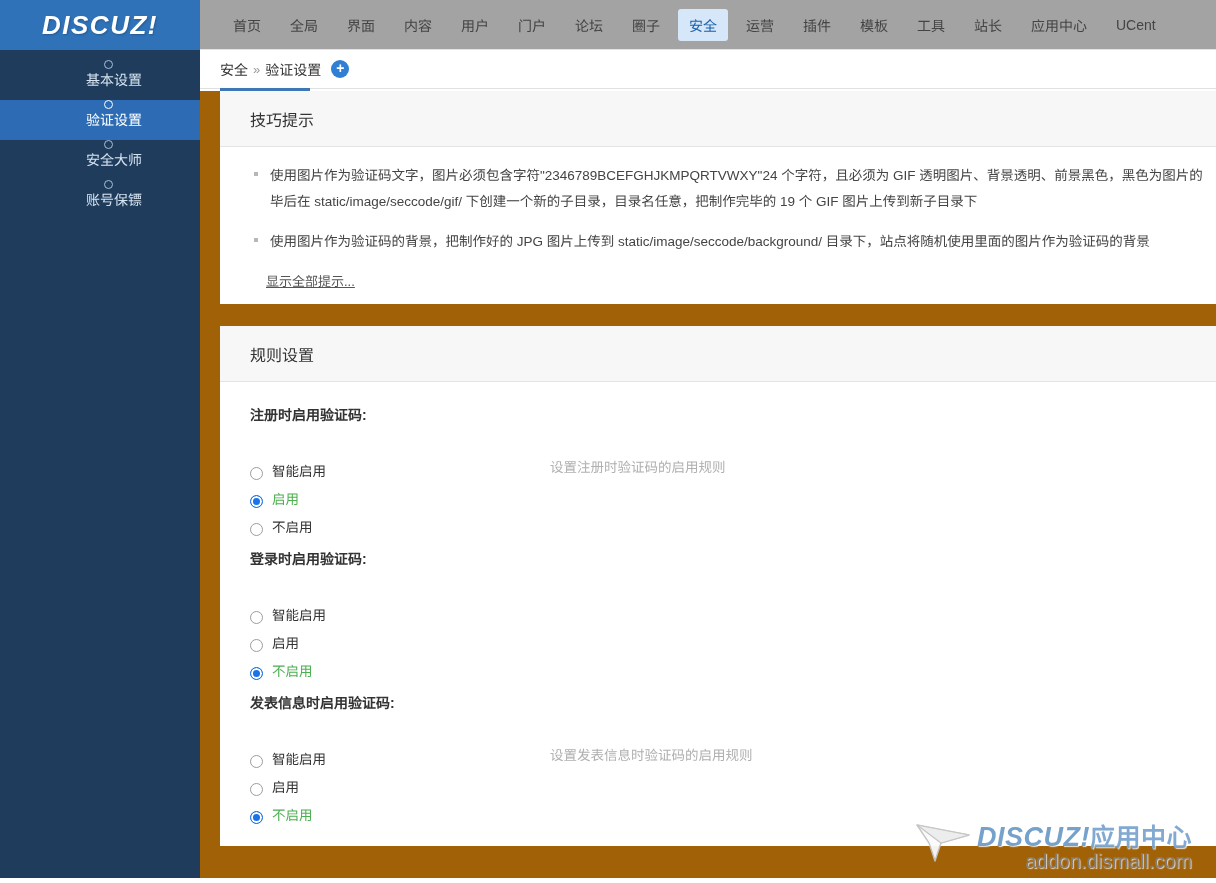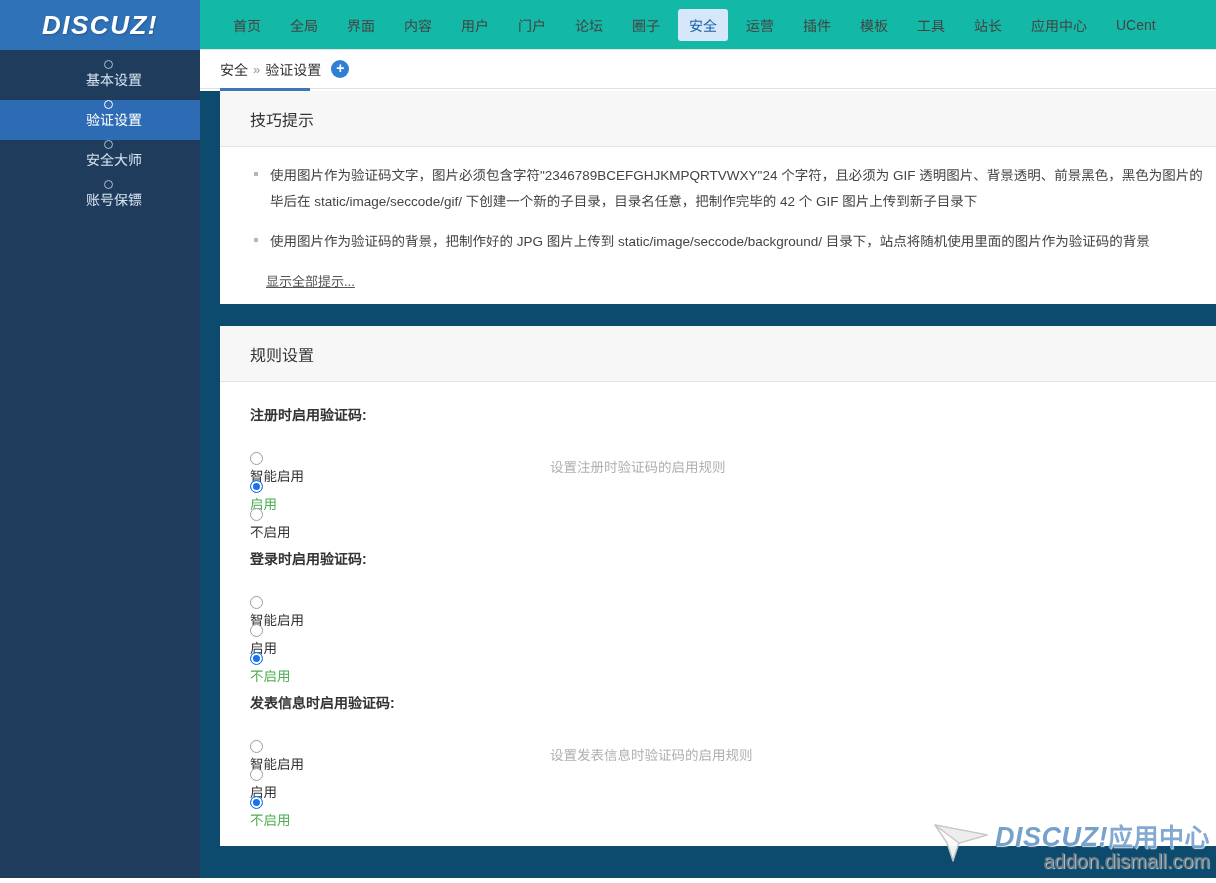--- a/index.html
+++ b/index.html
@@ -66,21 +66,21 @@
     margin-right: 12px;
     flex: 0 0 auto;
   }
   .side-item.active .side-bullet { border-color: #ffffff; }
 
   
   .topnav {
     position: absolute;
     left: 200px; top: 0;
     width: 1016px; height: 50px;
-    background: #14b8a6;
+    background: #a3a3a3;
     border-bottom: 1px solid #e3e3e3;
     display: flex;
     align-items: center;
     padding-left: 22px;
     white-space: nowrap;
     overflow: hidden;
   }
   .nav-item {
     font-size: 14px;
     color: #444;
@@ -126,21 +126,21 @@
     left: 220px; top: 88px;
     width: 90px; height: 3px;
     background: #3d78b5;
   }
 
   
   .content {
     position: absolute;
     left: 200px; top: 91px;
     width: 1016px; height: 792px;
-    background: #0c4a6e;
+    background: #a16207;
     overflow: hidden;
   }
   .panel {
     background: #ffffff;
     margin: 0 0 0 20px;
     width: 1100px;
   }
   .panel-head {
     background: #f7f7f7;
     border-bottom: 1px solid #e4e4e4;
@@ -184,24 +184,23 @@
   .field-label {
     font-size: 14px;
     font-weight: bold;
     color: #333;
     margin-bottom: 28px;
   }
   .field-row { display: flex; }
   .radio-col { width: 300px; }
   .radio-line {
     display: flex;
-    align-items: flex-start;
+    align-items: flex-end;
     height: 28px;
     cursor: pointer;
-    flex-direction: column;
   }
   .radio-mark {
     width: 13px; height: 13px;
     border: 1px solid #9c9c9c;
     border-radius: 50%;
     background: #fff;
     margin-right: 9px;
     flex: 0 0 auto;
     position: relative;
   }
@@ -214,21 +213,21 @@
   .radio-line.checked .radio-label { color: #4caf50; }
   .field-desc {
     font-size: 13.5px;
     color: #b0b0b0;
     padding-top: 4px;
   }
 
   
   .watermark {
     position: absolute;
-    right: 6px; bottom: 8px;
+    right: 24px; bottom: 8px;
     display: flex;
     align-items: flex-end;
     opacity: .95;
     pointer-events: none;
   }
   .wm-arrow { margin-right: 6px; margin-bottom: 4px; }
   .wm-textwrap { text-align: right; }
   .wm-line1 {
     font-size: 27px;
     font-weight: bold;
@@ -304,21 +303,21 @@
   <div class="tab-underline"></div>
 
   <div class="content">
 
     <div class="panel">
       <div class="panel-head">技巧提示</div>
       <div class="tips-body"><div class="tip-row">
             <span class="tip-bullet"></span>
             <div>
               <div class="tip-text">使用图片作为验证码文字，图片必须包含字符"2346789BCEFGHJKMPQRTVWXY"24 个字符，且必须为 GIF 透明图片、背景透明、前景黑色，黑色为图片的</div>
-              <div class="tip-text">毕后在 static/image/seccode/gif/ 下创建一个新的子目录，目录名任意，把制作完毕的 42 个 GIF 图片上传到新子目录下</div>
+              <div class="tip-text">毕后在 static/image/seccode/gif/ 下创建一个新的子目录，目录名任意，把制作完毕的 19 个 GIF 图片上传到新子目录下</div>
             </div>
           </div><div class="tip-row">
             <span class="tip-bullet"></span>
             <div>
               <div class="tip-text">使用图片作为验证码的背景，把制作好的 JPG 图片上传到 static/image/seccode/background/ 目录下，站点将随机使用里面的图片作为验证码的背景</div>
             </div>
           </div><div class="tip-link">显示全部提示...</div></div>
     </div>
 
     <div class="gap"></div>

